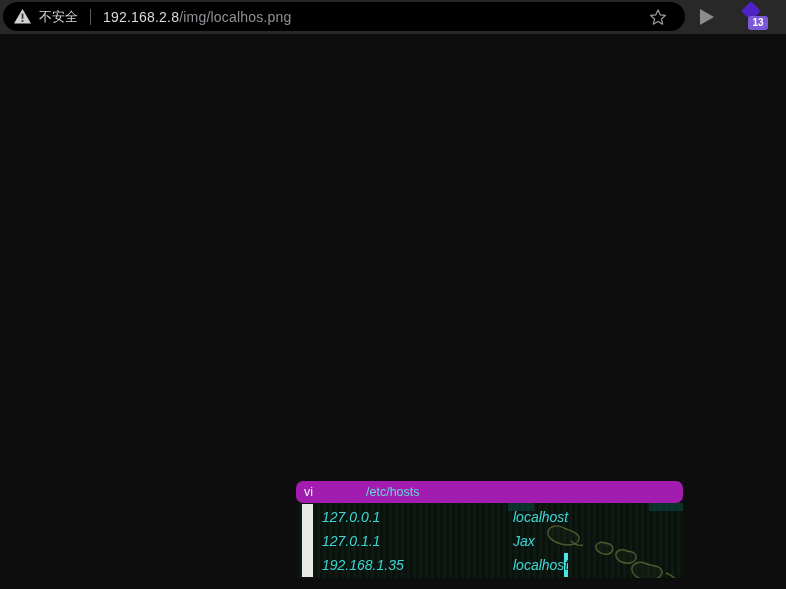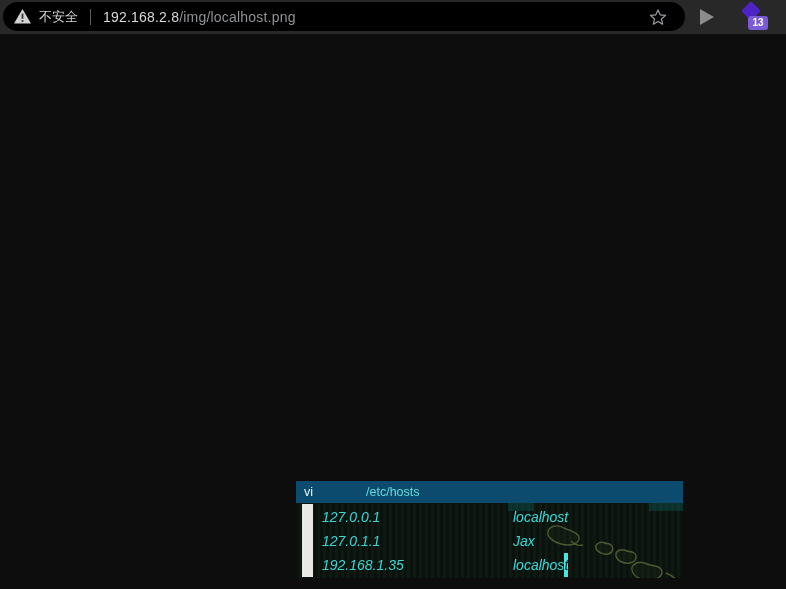--- a/index.html
+++ b/index.html
@@ -99,26 +99,27 @@
   }
 
   
   .terminal {
     position: absolute;
     left: 296px; top: 447px; 
     width: 387px; height: 97px;
   }
   .term-header {
     height: 22px;
-    background: #0c4a6e;
+    background: #a21caf;
     display: flex;
     align-items: center;
     padding-left: 8px;
     font-size: 12.5px;
     white-space: nowrap;
+    border-radius: 7px;
   }
   .term-header .cmd { color: #eaf6f4; margin-right: 5px; }
   .term-header .file { color: #63dada; margin-left: 48px; }
   .term-body {
     position: relative;
     height: 75px;
     overflow: hidden;
     background: repeating-linear-gradient(
       90deg,
       #0a120d 0px, #0a120d 3px,
@@ -169,21 +170,21 @@
     <div class="security-chip">
       <svg width="17" height="15" viewBox="0 0 17 15">
         <path d="M8.5 0 L17 14.4 H0 Z" fill="#d2d2d2"></path>
         <rect x="7.6" y="4.6" width="1.8" height="5.2" fill="#353638"></rect>
         <rect x="7.6" y="11.1" width="1.8" height="1.8" fill="#353638"></rect>
       </svg>
       <span class="chip-label">不安全</span>
     </div>
     <div class="omni-divider"></div>
     <div class="url-text">
-      <span class="host">192.168.2.8</span><span class="path">/img/localhost.png</span>
+      <span class="host">192.168.2.8</span><span class="path">/img/localhos.png</span>
     </div>
     <div class="star">
       <svg width="18" height="18" viewBox="0 0 24 24">
         <path d="M12 2.5 L14.9 9.1 L22 9.8 L16.6 14.6 L18.2 21.6 L12 17.9 L5.8 21.6 L7.4 14.6 L2 9.8 L9.1 9.1 Z" fill="none" stroke="#9aa0a6" stroke-width="1.6" stroke-linejoin="round"></path>
       </svg>
     </div>
   </div>
   <div class="play-icon"></div>
   <div class="extension">
     <div class="ext-diamond"></div>

